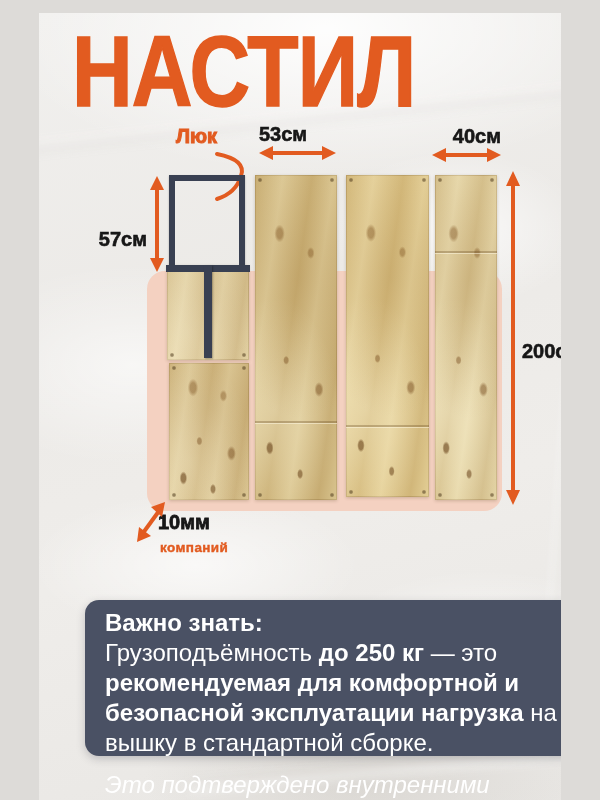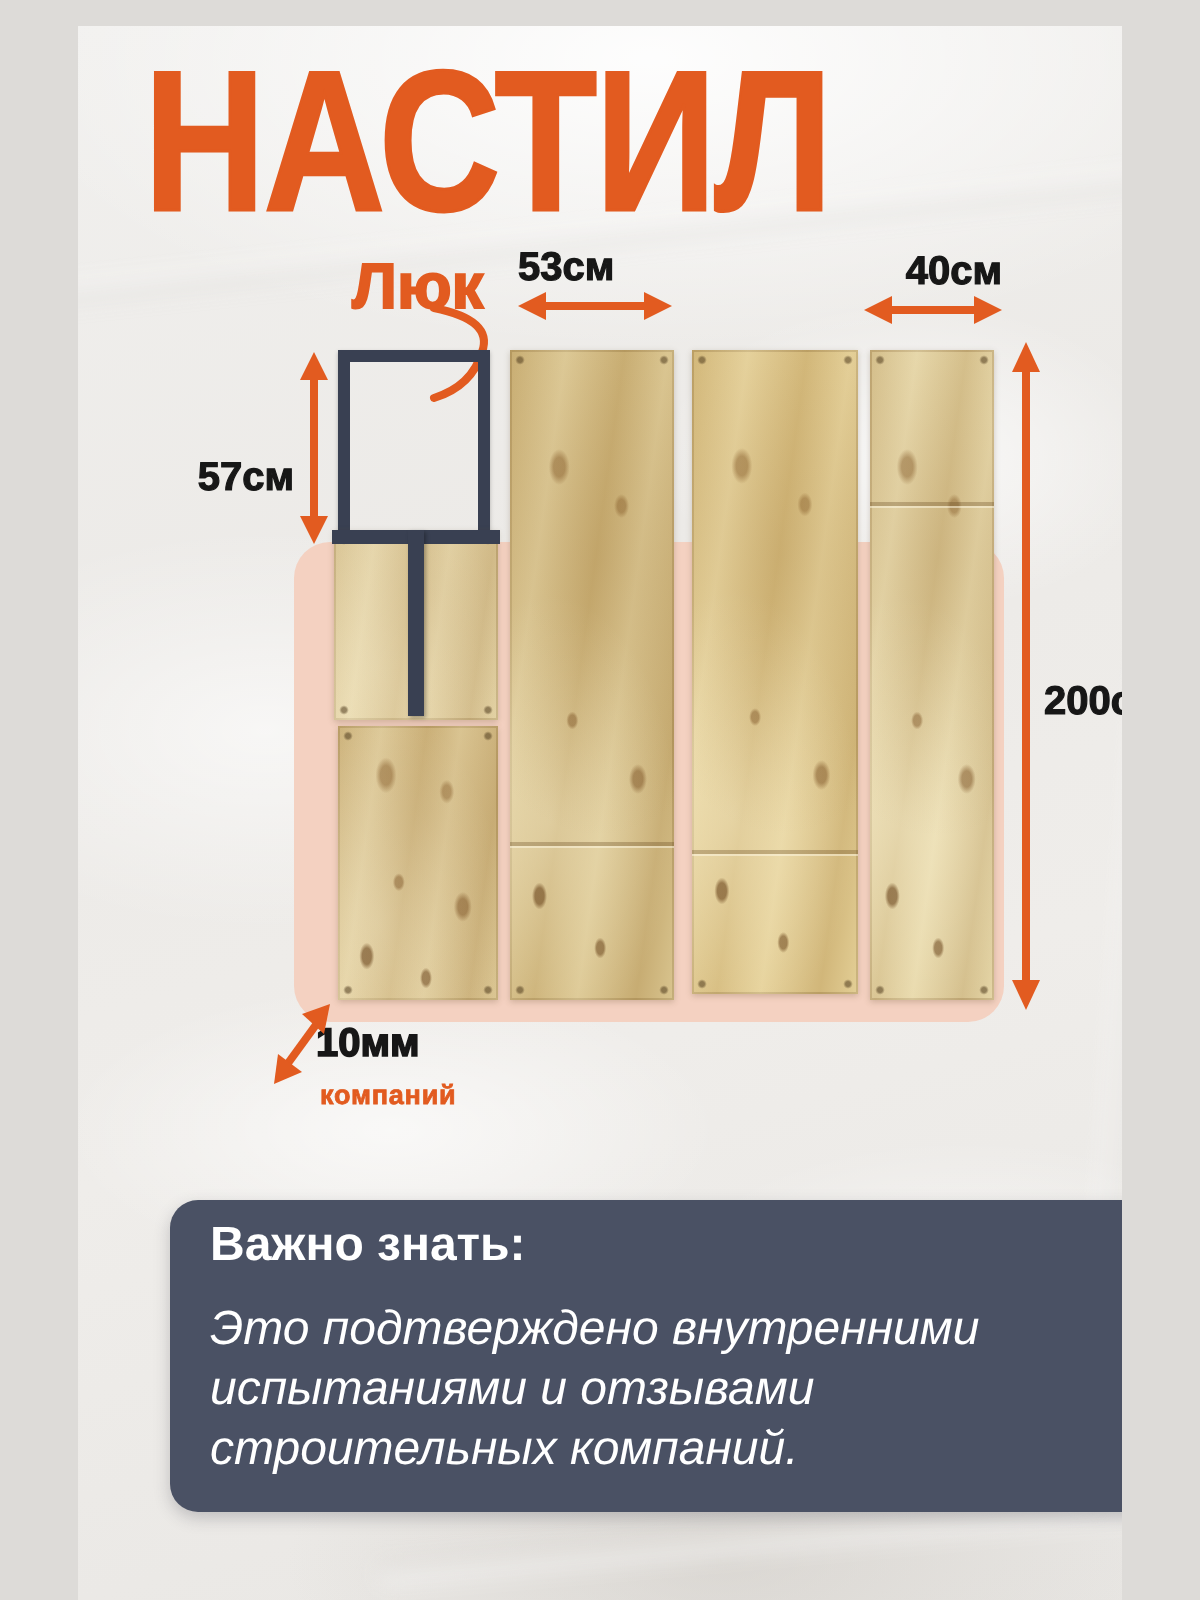--- a/index.html
+++ b/index.html
@@ -24,21 +24,21 @@
     background:linear-gradient(90deg,rgba(255,255,255,.8),rgba(195,191,185,.3));}
 
   .title{
     position:absolute;left:33px;top:6px;font-size:100px;line-height:1.05;font-weight:800;
     color:#E25B20;letter-spacing:-1px;transform:scaleX(.84);transform-origin:left top;
     -webkit-text-stroke:1.5px #E25B20;white-space:nowrap;
   }
 
   
   .dim{position:absolute;font-weight:800;color:#171717;font-size:20px;-webkit-text-stroke:.6px #171717;}
-  .hatch-label{position:absolute;left:137px;top:112px;font-size:32px;font-weight:800;color:#E25B20;-webkit-text-stroke:1px #E25B20;}
+  .hatch-label{position:absolute;left:137px;top:112px;font-size:20px;font-weight:800;color:#E25B20;-webkit-text-stroke:1px #E25B20;}
   .thick-val{position:absolute;left:119px;top:498px;font-size:20px;font-weight:800;color:#171717;-webkit-text-stroke:.8px #171717;}
   .thick-cap{position:absolute;left:121px;top:527px;font-size:13.5px;font-weight:700;color:#E25B20;letter-spacing:.4px;-webkit-text-stroke:.4px #E25B20;}
   svg.arrow{position:absolute;overflow:visible;}
   svg.arrow line, svg.arrow path{stroke:#E25B20;fill:none;}
   svg.arrow polygon{fill:#E25B20;}
 
   
   .deck-mat{position:absolute;left:108px;top:258px;width:355px;height:240px;border-radius:18px;background:#F4D1C1;}
 
   
@@ -158,15 +158,16 @@
   <svg class="arrow" style="left:92px;top:486px;z-index:2;" width="40" height="46" viewBox="0 0 40 46">
     <line x1="12" y1="34" x2="28" y2="12" stroke-width="4"></line>
     <polygon points="6,43 8,28 20,37"></polygon>
       <polygon points="34,3 20,8 31,18"></polygon>
   </svg>
   <div class="thick-val">10мм</div>
   <div class="thick-cap">компаний</div>
 
   <div class="info-box">
     <div class="head">Важно знать:</div>
+    <p class="p1"><span>Грузоподъёмность </span><b>до 250 кг</b><span> — это </span><b>рекомендуемая для комфортной и безопасной эксплуатации нагрузка</b><span> на вышку в стандартной сборке.</span></p>
     <p class="p2">Это подтверждено внутренними испытаниями и отзывами строительных компаний.</p>
   </div>
 </div>
 
 </body></html>

